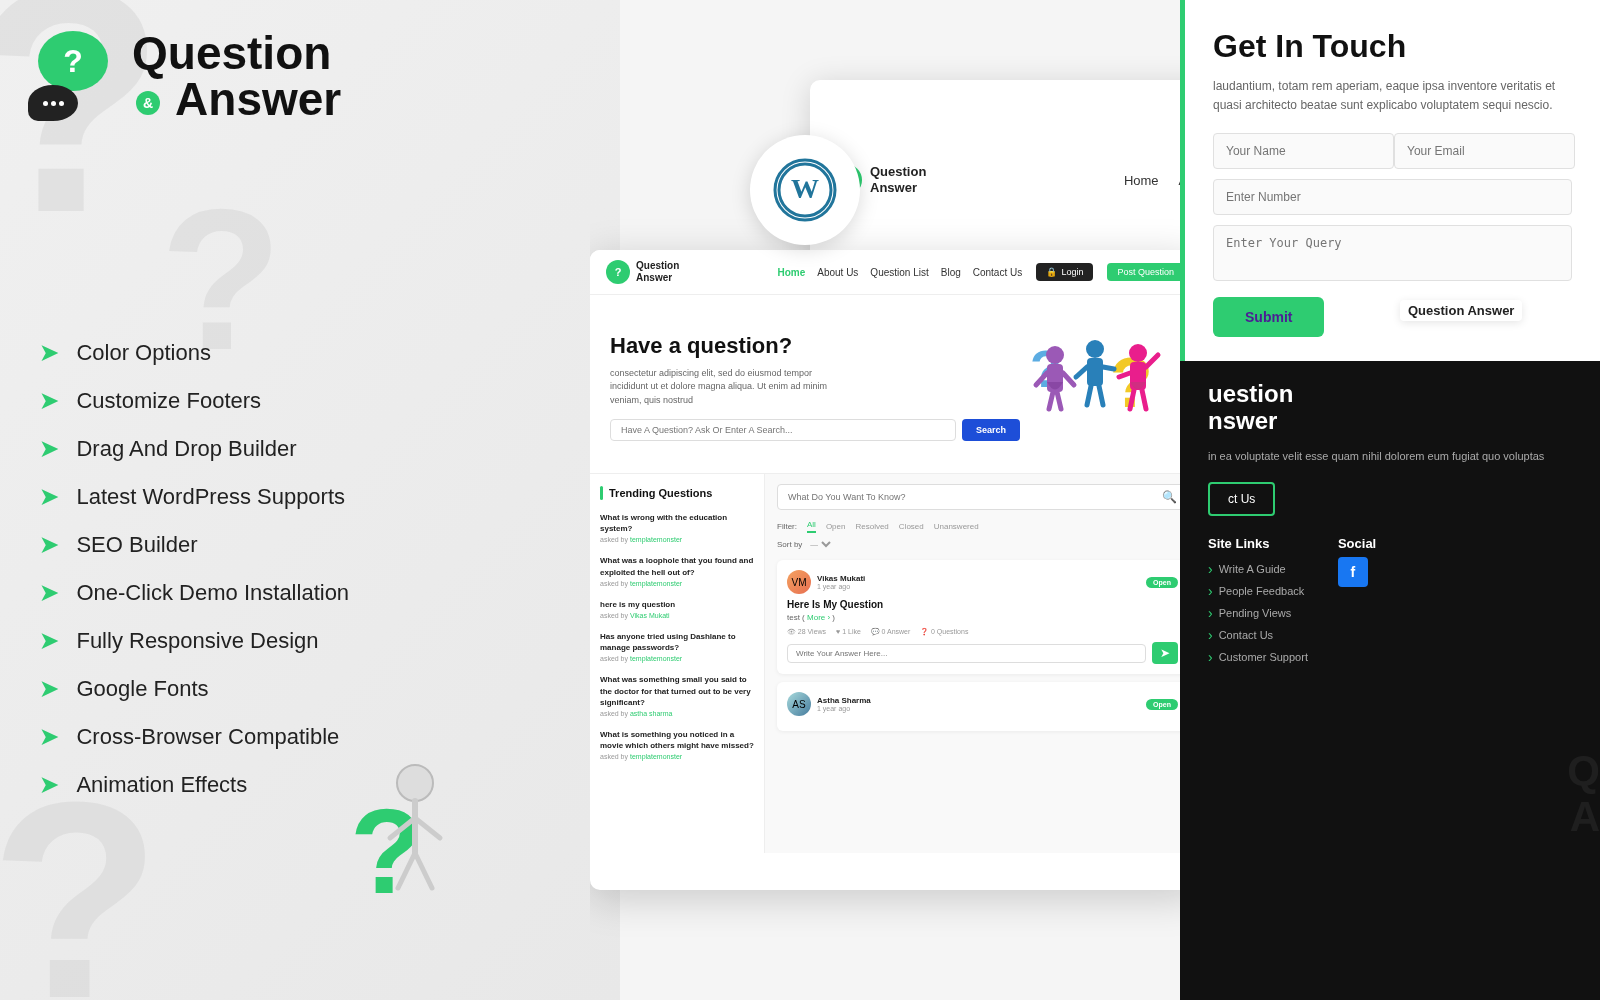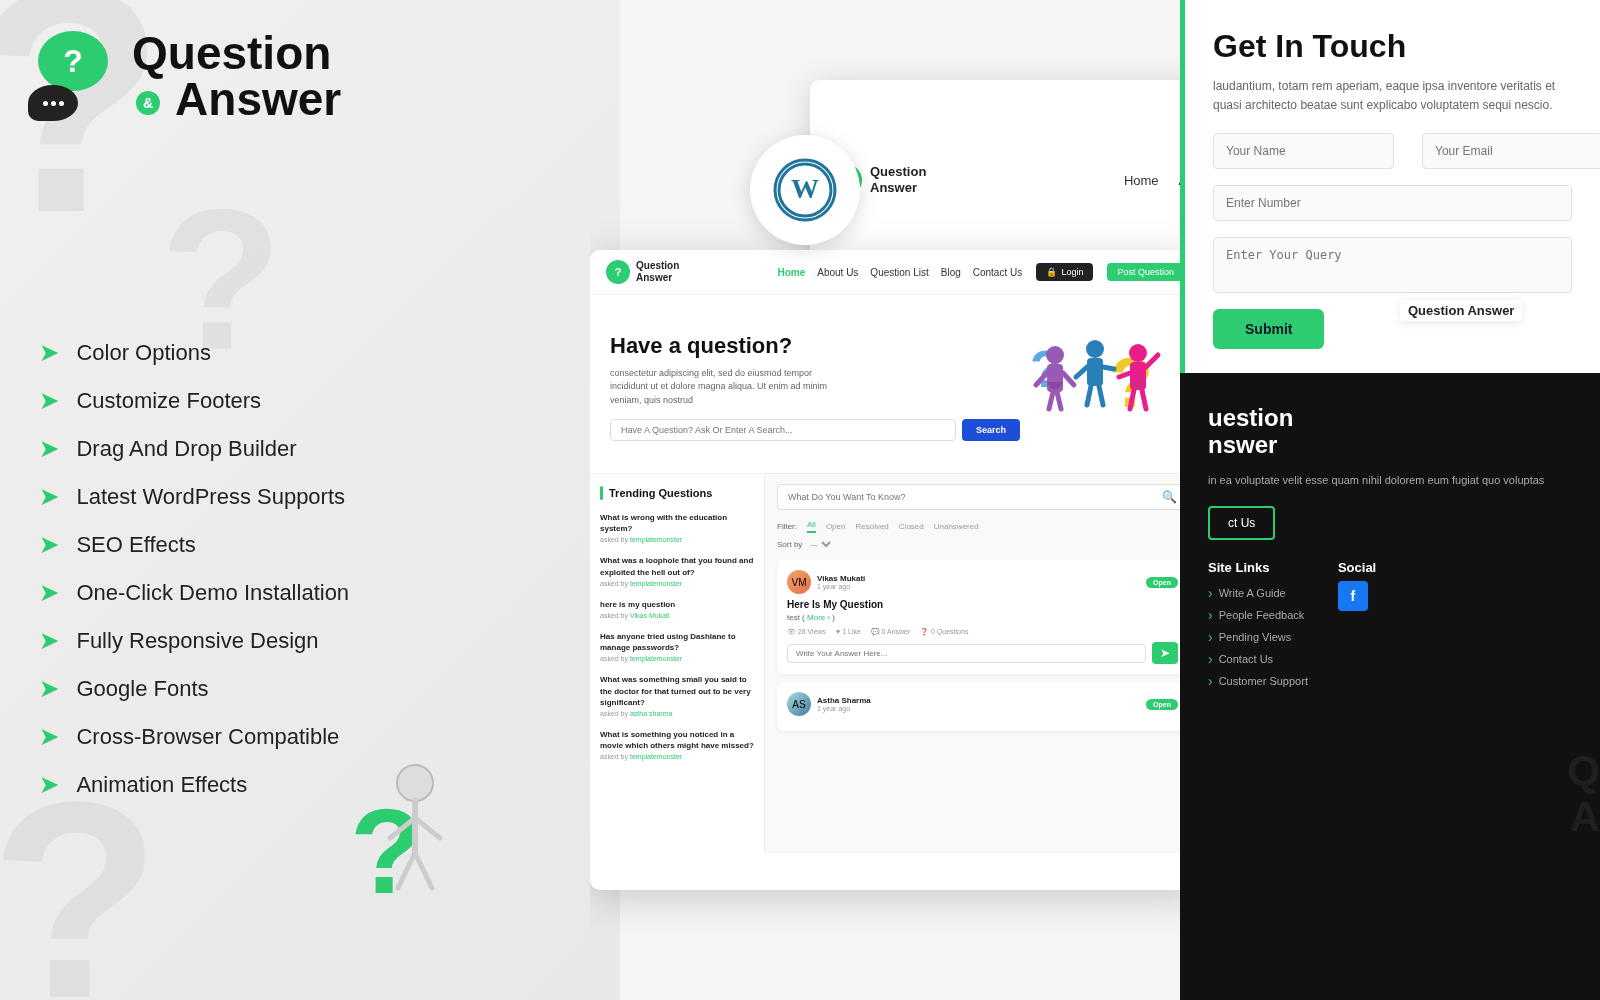--- a/index.html
+++ b/index.html
@@ -597,22 +597,22 @@
       margin-bottom: 12px;
     }
     .git-desc {
       font-size: 12px;
       color: #666;
       line-height: 1.6;
       margin-bottom: 18px;
     }
     .git-row {
       display: flex;
-      gap: 28px;
-      margin-bottom: 16px;
+      gap: 0;
+      margin-bottom: 10px;
     }
     .git-input {
       flex: 1;
       border: 1px solid #e0e0e0;
       border-radius: 4px;
       padding: 10px 12px;
       font-size: 12px;
       color: #999;
       outline: none;
       background: #fafafa;
@@ -625,34 +625,34 @@
       font-size: 12px;
       color: #999;
       outline: none;
       background: #fafafa;
       resize: none;
       height: 56px;
       margin-bottom: 12px;
     }
     .git-submit {
       background: #2ecc71;
-      color: #0f172a;
+      color: #4c1d95;
       border: none;
       padding: 12px 32px;
       border-radius: 6px;
       font-size: 14px;
       font-weight: 600;
       cursor: pointer;
     }
 
     
     .footer-dark {
       background: #111;
       flex: 1;
-      padding: 32px 28px;
+      padding: 20px 28px;
       color: white;
       overflow: hidden;
     }
     .footer-brand {
       margin-bottom: 14px;
     }
     .footer-brand-name {
       font-size: 24px;
       font-weight: 800;
       color: white;
@@ -793,21 +793,21 @@
       <div class="feature-item">
     <span class="arrow-icon">➤</span>
     <span class="feature-text">Drag And Drop Builder</span>
   </div>
       <div class="feature-item">
     <span class="arrow-icon">➤</span>
     <span class="feature-text">Latest WordPress Supports</span>
   </div>
       <div class="feature-item">
     <span class="arrow-icon">➤</span>
-    <span class="feature-text">SEO Effects</span>
+    <span class="feature-text">SEO Builder</span>
   </div>
       <div class="feature-item">
     <span class="arrow-icon">➤</span>
     <span class="feature-text">One-Click Demo Installation</span>
   </div>
       <div class="feature-item">
     <span class="arrow-icon">➤</span>
     <span class="feature-text">Fully Responsive Design</span>
   </div>
       <div class="feature-item">

